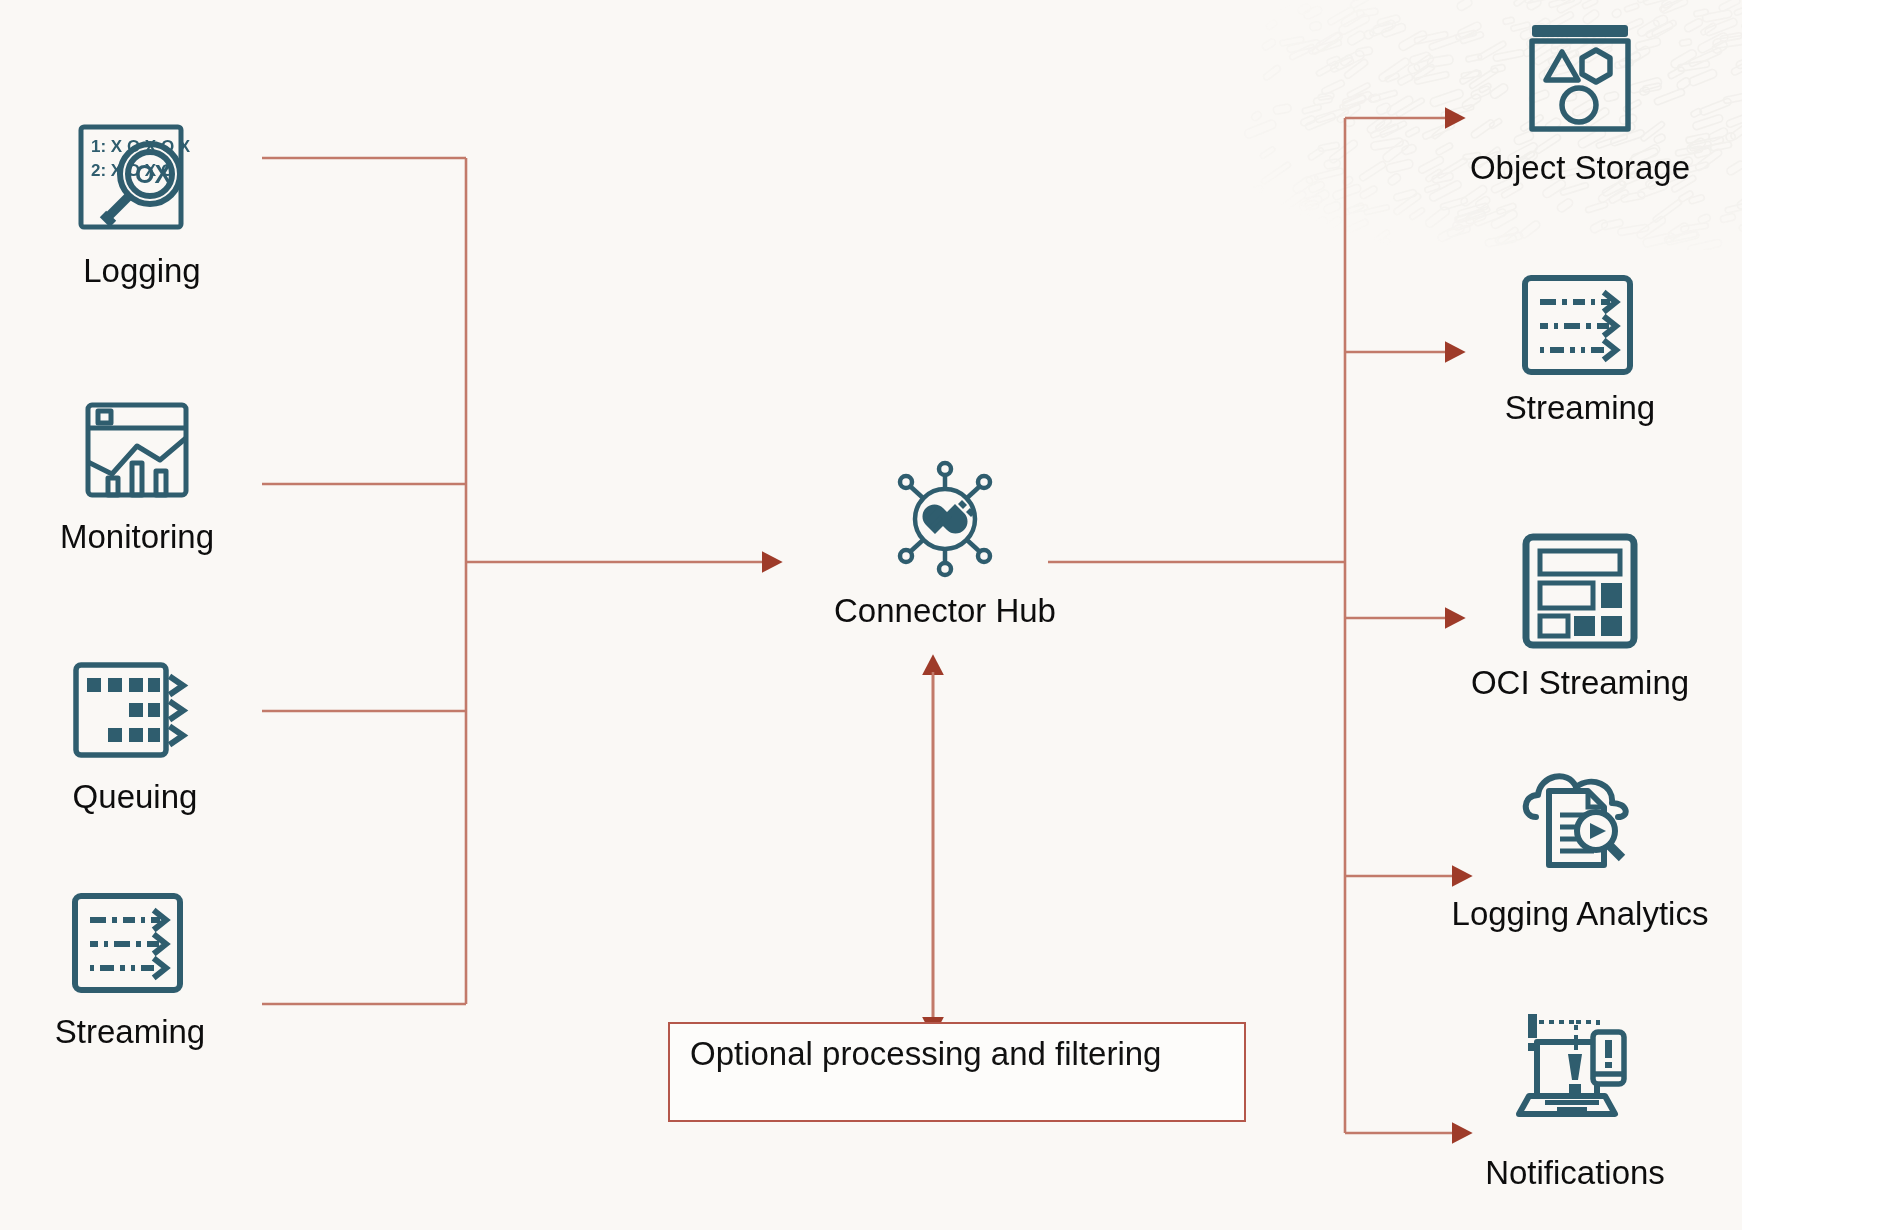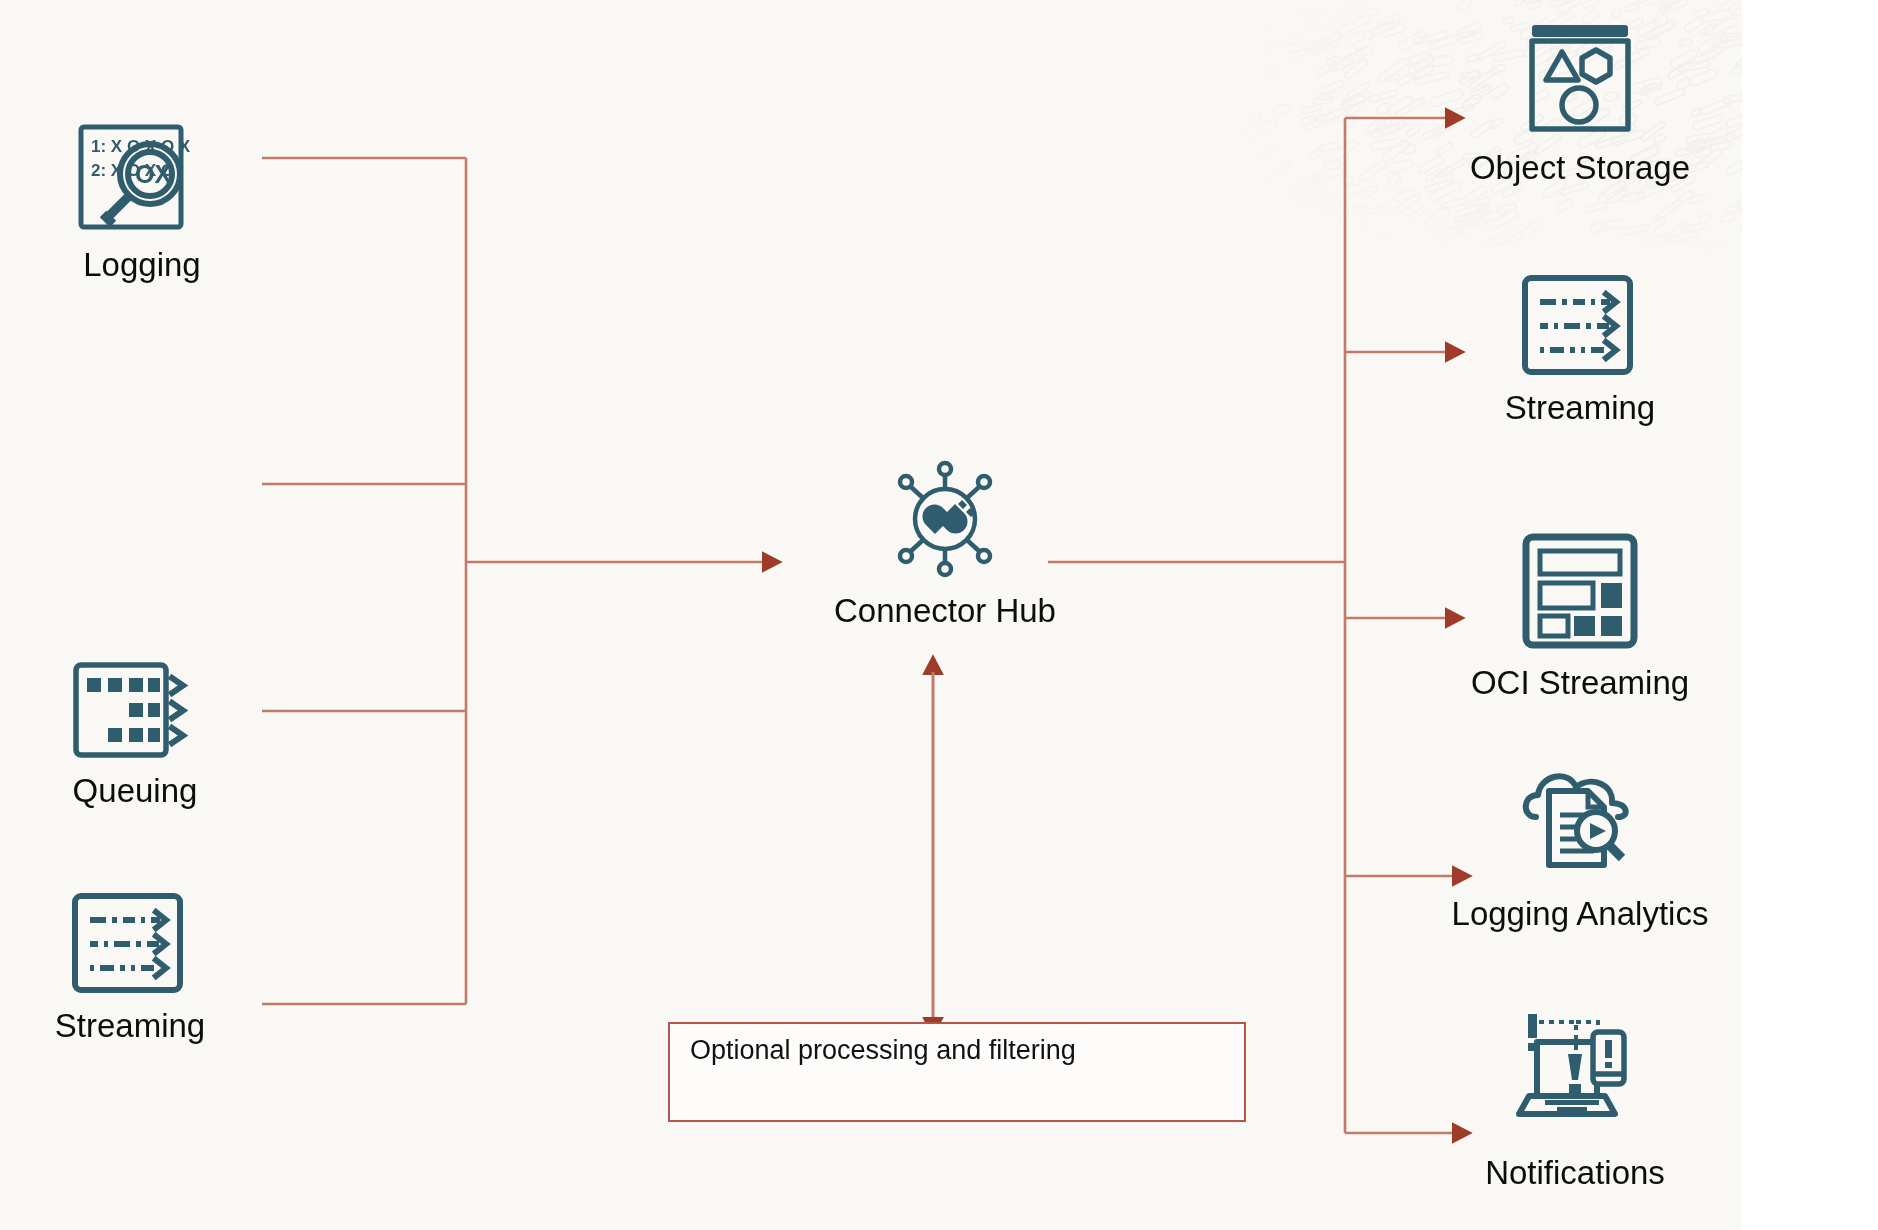--- a/index.html
+++ b/index.html
@@ -21,21 +21,21 @@
   }
   .whiteblock{
     position:absolute;left:1742px;top:0;width:136px;height:1230px;
     background:#ffffff;
   }
 
   
   .node{position:absolute;display:flex;flex-direction:column;align-items:center;}
   .node .ico{display:block;}
   .node .lbl{
-    margin-top:12px;
+    margin-top:18px;
     font-size:33px;
     line-height:1.15;
     color:#0d0d0d;
     white-space:nowrap;
     text-align:center;
     font-family:"Liberation Sans", sans-serif;
   }
 
   
   .wire{position:absolute;pointer-events:none;}
@@ -43,21 +43,21 @@
   
   .callout{
     position:absolute;
     left:668px;top:1022px;width:578px;height:100px;
     border:2px solid #b4574a;
     background:#fdfcfa;
     box-sizing:border-box;
     padding:10px 18px 0 20px;
   }
   .callout .line{
-    font-size:27px;
+    font-size:33px;
     line-height:1.22;
     color:#111;
     white-space:nowrap;
     font-family:"Liberation Sans", sans-serif;
   }
 </style>
 </head>
 <body>
 
 <div id="stage">
@@ -551,20 +551,34 @@
         <path d="M56,74 L33,97" stroke-width="9"></path>
         <path d="M30,92 L40,102" stroke-width="9"></path>
       </g>
       <g fill="#2f5d6e" font-family="'Liberation Sans',sans-serif" font-size="25" font-weight="bold">
         <text x="62" y="61">OX</text>
       </g>
     </svg>
     <div class="lbl">Logging</div>
   </div>
 
+  <div class="node" style="left:22px;top:400px;width:230px;">
+    <svg class="ico" width="110" height="100" viewBox="0 0 110 100" xmlns="http://www.w3.org/2000/svg">
+      <g fill="none" stroke="#2f5d6e" stroke-width="5" stroke-linejoin="round">
+        <rect x="6" y="5" width="98" height="90" rx="4"></rect>
+        <path d="M6,28 L104,28"></path>
+        <rect x="16" y="11" width="13" height="12"></rect>
+        <path d="M6,62 L30,74 L55,46 L78,60 L104,38"></path>
+        <rect x="26" y="78" width="10" height="17"></rect>
+        <rect x="50" y="63" width="10" height="32"></rect>
+        <rect x="74" y="71" width="10" height="24"></rect>
+      </g>
+    </svg>
+    <div class="lbl">Monitoring</div>
+  </div>
 
   <div class="node" style="left:30px;top:660px;width:210px;">
     <svg class="ico" width="130" height="100" viewBox="0 0 130 100" xmlns="http://www.w3.org/2000/svg">
       <g fill="none" stroke="#2f5d6e" stroke-width="5.5" stroke-linejoin="round">
         <rect x="6" y="5" width="90" height="90" rx="5"></rect>
       </g>
       <g fill="#2f5d6e">
         <rect x="17" y="18" width="14" height="14"></rect>
         <rect x="38" y="18" width="14" height="14"></rect>
         <rect x="59" y="18" width="14" height="14"></rect>

